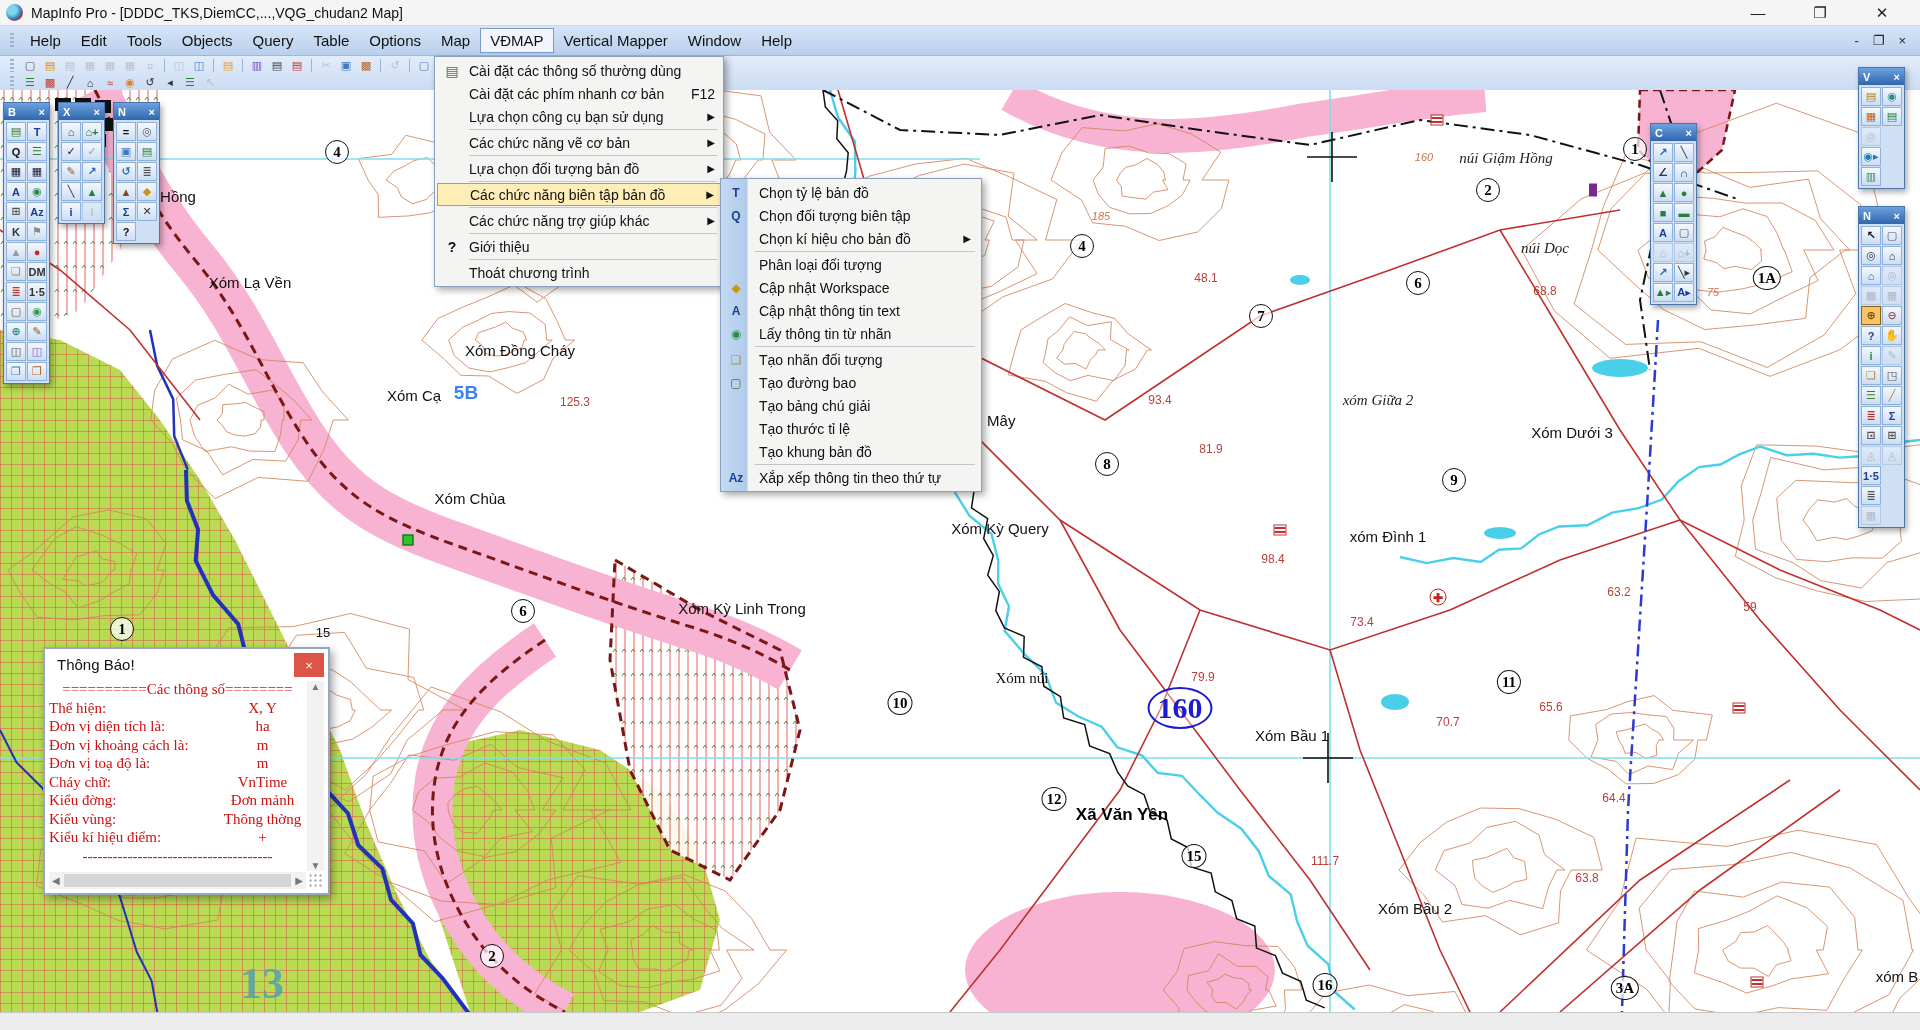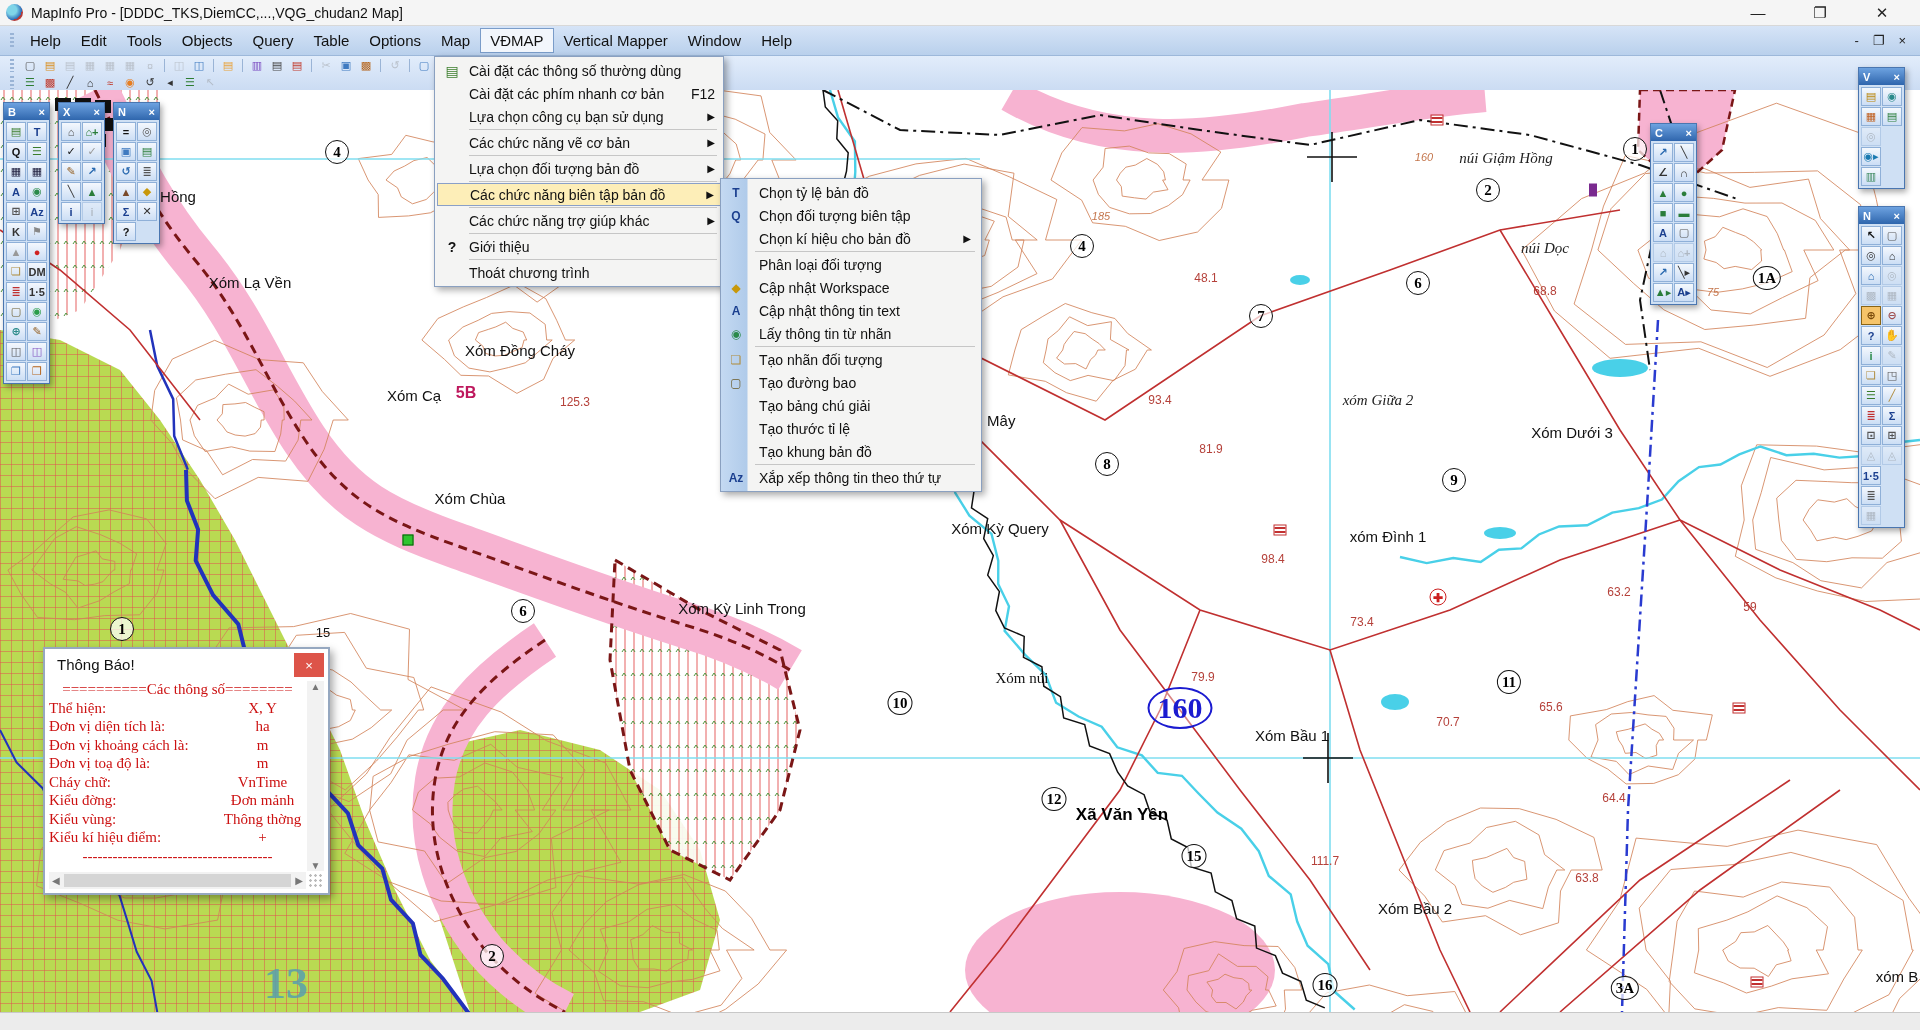--- a/index.html
+++ b/index.html
@@ -38,27 +38,27 @@
   
   #map { position:absolute; left:0; top:90px; width:1920px; height:922px; background:#fff; overflow:hidden; }
   #mapsvg { position:absolute; left:0; top:0; }
   .map-label { position:absolute; transform:translate(-50%,-50%); white-space:nowrap; z-index:5; }
   .lk-place   { font-size:15px; color:#111; }
   .lk-commune { font-size:17px; font-weight:bold; color:#000; }
   .lk-italic  { font-size:15px; font-style:italic; color:#222; font-family:"Liberation Serif","DejaVu Serif",serif; }
   .lk-elev    { font-size:12px; color:#b5413a; }
   .lk-contour { font-size:11px; font-style:italic; color:#c4764d; }
   .lk-small   { font-size:13px; color:#111; }
-  .lk-bold-sm { font-size:16px; font-weight:bold; color:#be185d; }
+  .lk-bold-sm { font-size:19px; font-weight:bold; color:#3b82f6; }
   .lk-circle  { min-width:24px; height:24px; padding:0 4px; border:1.7px solid #111; border-radius:50%;
     background:rgba(255,255,255,.72); display:flex; align-items:center; justify-content:center;
     font:bold 15px "Liberation Serif","DejaVu Serif",serif; color:#000; }
   .lk-big160  { font:bold 30px "Liberation Serif","DejaVu Serif",serif; color:#1b1bd0;
     border:2.5px solid #1b1bd0; border-radius:50%; padding:2px 8px; background:rgba(255,255,255,.4); }
-  .lk-big13   { font:bold 44px "Liberation Serif","DejaVu Serif",serif; color:#58a0ae; opacity:.85; z-index:3;margin-left:24px; }
+  .lk-big13   { font:bold 44px "Liberation Serif","DejaVu Serif",serif; color:#58a0ae; opacity:.85; z-index:3; }
   .mk { position:absolute; transform:translate(-50%,-50%); z-index:5; }
   .mk-green { width:11px; height:11px; background:#2ec52e; border:1px solid #0a5a0a; }
   .mk-cross { width:17px; height:17px; border-radius:50%; background:#fff; border:1.5px solid #cc2020;
     color:#cc2020; font:bold 12px sans-serif; display:flex; align-items:center; justify-content:center; }
   .mk-purple { width:8px; height:13px; background:#7a2a8f; }
   .mk-bldg { width:13px; height:11px; border:1.5px solid #c23030; background:
     repeating-linear-gradient(#fff 0 2px, #c23030 2px 4px); }
 
   
   .palette { position:absolute; background:#cfe0f4; border:1px solid #4a76b0; z-index:20;

